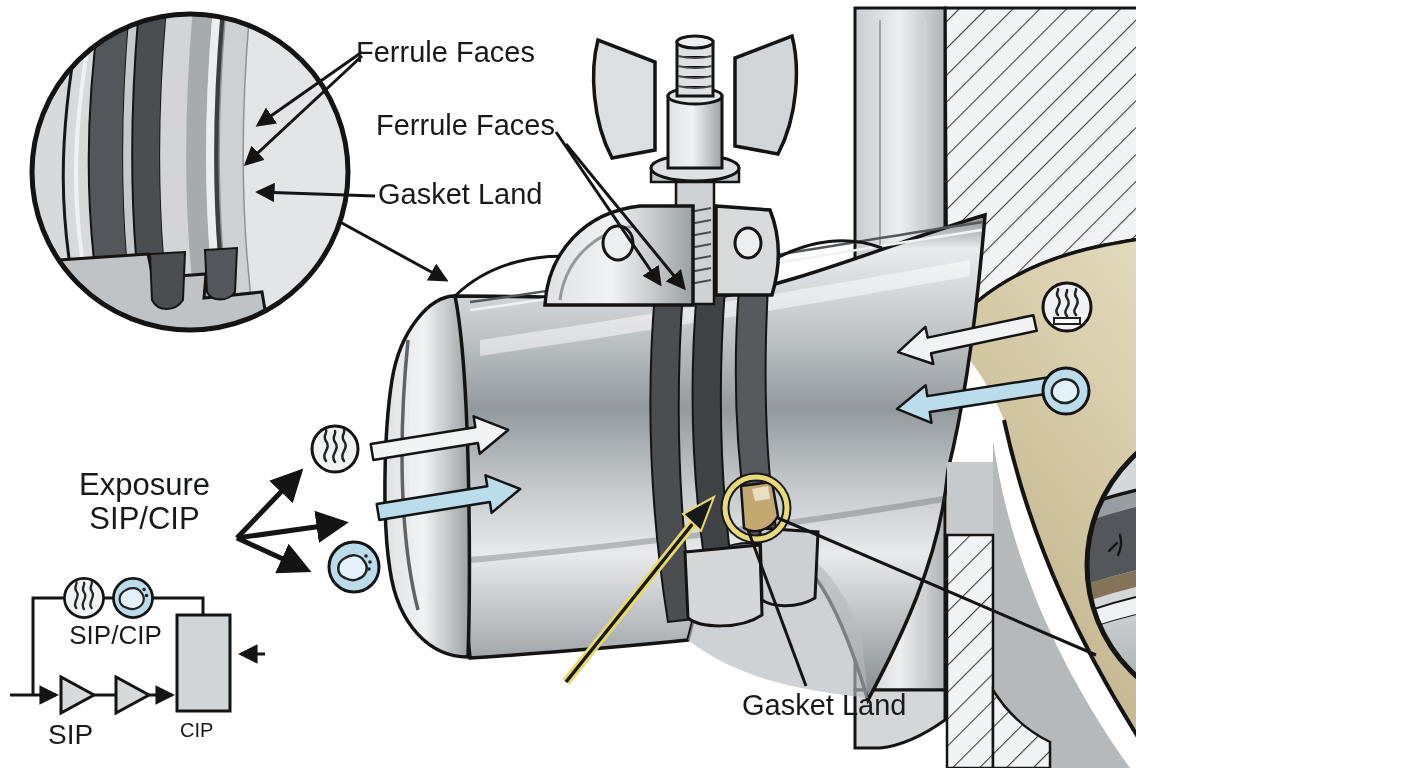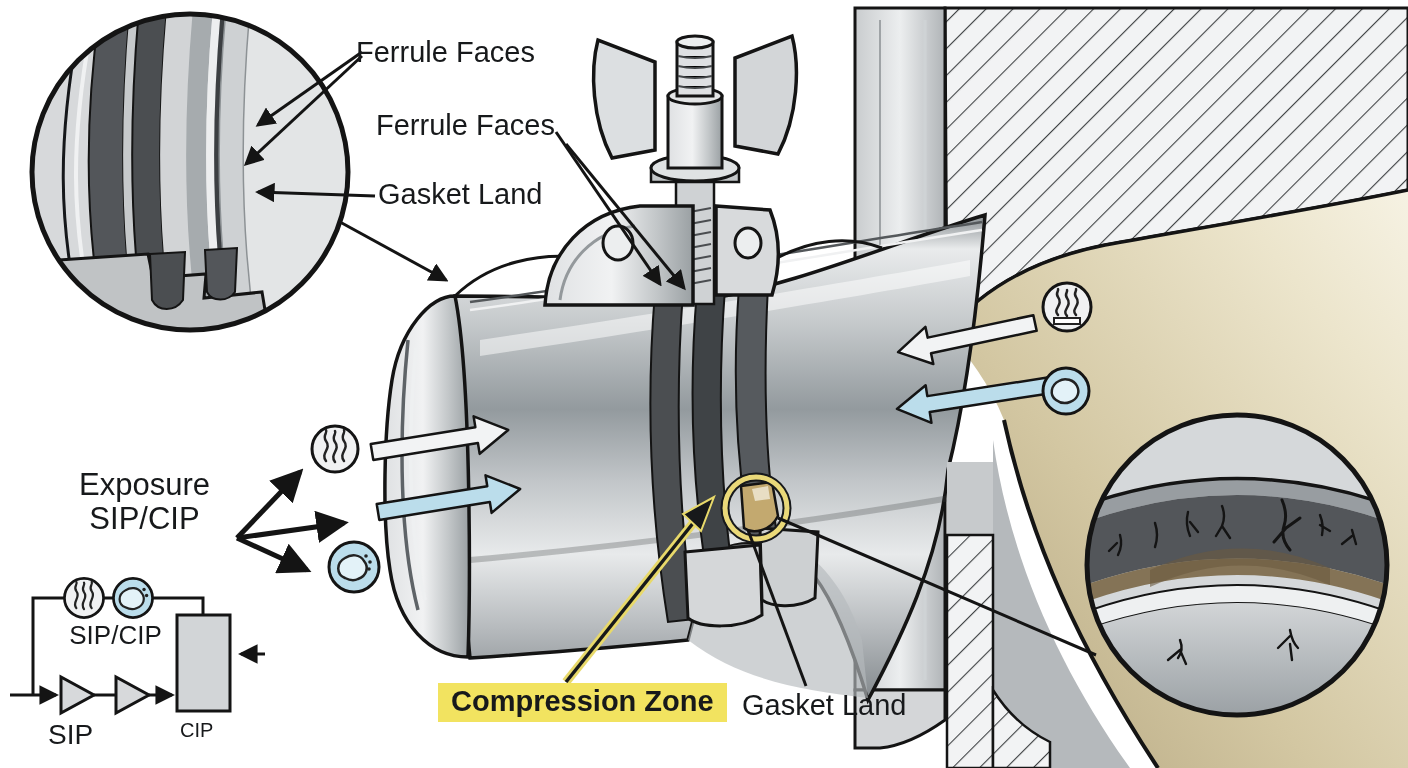--- a/index.html
+++ b/index.html
@@ -1,16 +1,16 @@
 <!DOCTYPE html>
 <html style="--highlight-yellow: #F2E360; --flow-blue: #BBDDEB; --gasket-dark: #4B4E51; --compression-tan: #C3A96F; --vessel-tan: #D6C9A4; --metal-light: #E9EBEC; --metal-dark: #8E9498; --outline: #161616; --background: #FFFFFF;"><head>
 <meta charset="utf-8">
 <style>
   html,body{margin:0;padding:0;background:#fff;}
-  .canvas{position:relative;width:1408px;height:768px;background:#fff;overflow:hidden;
+  .canvas{position:relative;width:1136px;height:768px;background:#fff;overflow:hidden;
           font-family:"Liberation Sans",sans-serif;}
   svg{position:absolute;left:0;top:0;}
   .lbl{position:absolute;white-space:nowrap;color:#17191b;font-size:29px;line-height:1.05;}
   .lbl-center{text-align:center;}
   .exposure{position:absolute;left:52px;top:468px;width:185px;text-align:center;
             font-size:31px;line-height:34px;color:#17191b;}
   .hl{background:var(--highlight-yellow,#F2E360);font-weight:bold;padding:3px 13px 6px 13px;}
   .c-blue{fill:var(--flow-blue,#BBDDEB);}
   .c-gasket{fill:var(--gasket-dark,#4B4E51);}
   .c-ctan{fill:var(--compression-tan,#C3A96F);}
@@ -300,16 +300,15 @@
 
 <div class="exposure">
   <div>Exposure</div>
   <div>SIP/CIP</div>
 </div>
 
 <div class="lbl lbl-center" style="left:68px;top:622px;width:95px;font-size:26px;">SIP/CIP</div>
 <div class="lbl" style="left:48px;top:720px;font-size:28px;">SIP</div>
 <div class="lbl" style="left:180px;top:720px;font-size:20px;">CIP</div>
 
-<div class="lbl hl" style="left:438px;top:683px;font-size:29px;">Compression Zone</div>
 <div class="lbl" style="left:742px;top:690px;">Gasket Land</div>
 
 </div>
 
 </body></html>

